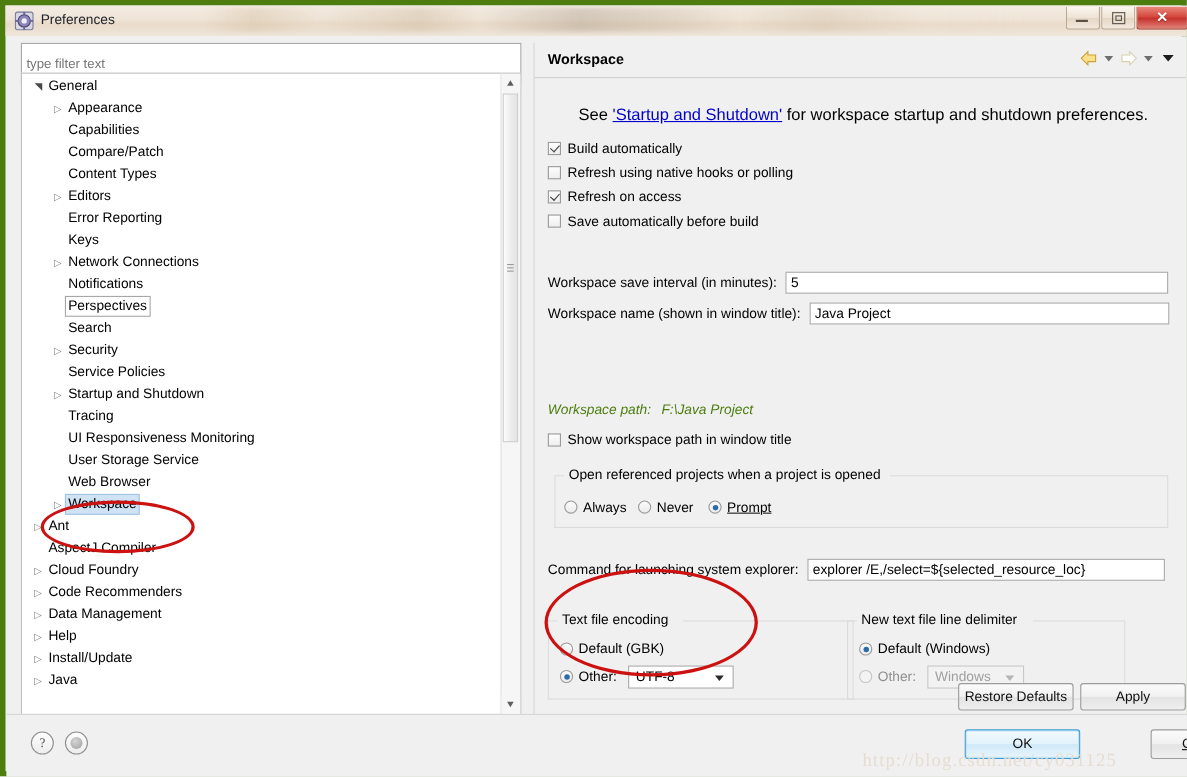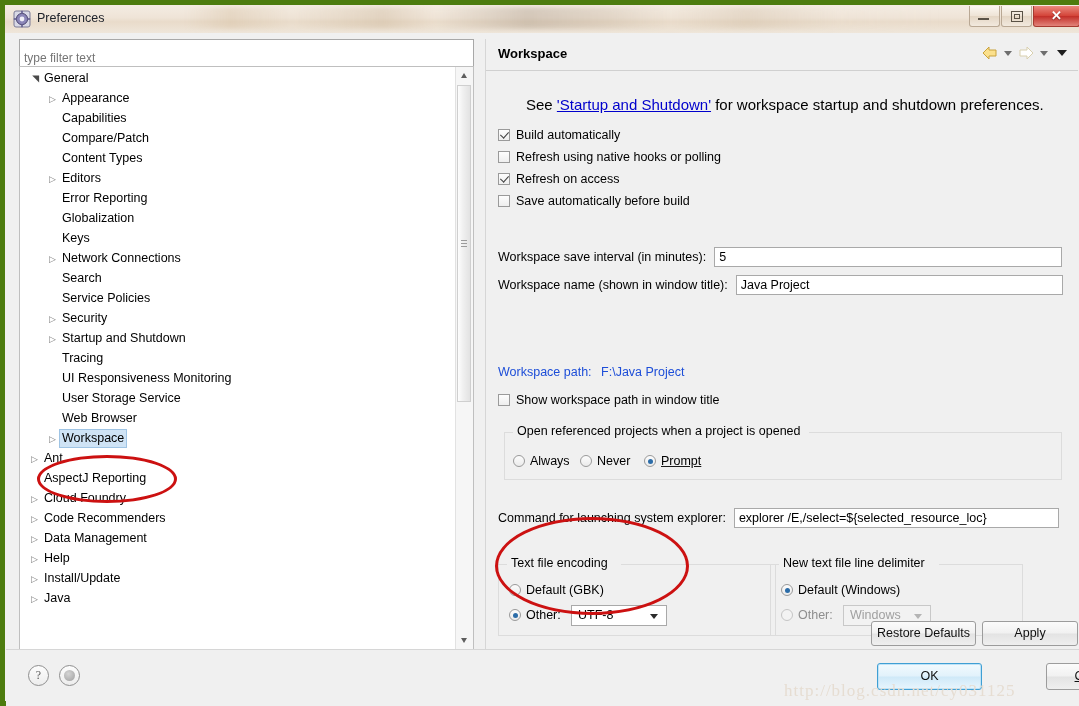--- a/index.html
+++ b/index.html
@@ -339,22 +339,23 @@
     height: 20px;
     font-family: "Liberation Sans", sans-serif;
     font-size: 12.5px;
     color: #000;
     padding: 0 4px;
     outline: none;
   }
   .static-text {
     position: absolute;
     font-size: 12.5px;
-    color: #1d4ed8;
+    color: #4d7c0f;
     white-space: nowrap;
+    font-style: italic;
   }
 
   
   .groupbox {
     position: absolute;
     box-sizing: border-box;
     border: 1px solid #dcdcdc;
     border-top: none;
   }
   .groupbox .gb-top-left,
@@ -529,34 +530,35 @@
 
       <div class="tree-panel">
         <div class="tree-list" id="tree-list">
             <div class="tree-row level1"><span class="arrow" style="transform: rotate(-90deg); color: rgb(74, 74, 74);">◢</span><span class="label">General</span></div>
             <div class="tree-row level2"><span class="arrow">▷</span><span class="label">Appearance</span></div>
             <div class="tree-row level2"><span class="arrow none">&nbsp;</span><span class="label">Capabilities</span></div>
             <div class="tree-row level2"><span class="arrow none">&nbsp;</span><span class="label">Compare/Patch</span></div>
             <div class="tree-row level2"><span class="arrow none">&nbsp;</span><span class="label">Content Types</span></div>
             <div class="tree-row level2"><span class="arrow">▷</span><span class="label">Editors</span></div>
             <div class="tree-row level2"><span class="arrow none">&nbsp;</span><span class="label">Error Reporting</span></div>
-            <div class="tree-row level2"><span class="arrow none">&nbsp;</span><span class="label">Globalization</span></div>
             <div class="tree-row level2"><span class="arrow none">&nbsp;</span><span class="label">Keys</span></div>
             <div class="tree-row level2"><span class="arrow">▷</span><span class="label">Network Connections</span></div>
+            <div class="tree-row level2"><span class="arrow none">&nbsp;</span><span class="label">Notifications</span></div>
+            <div class="tree-row level2 focusbox"><span class="arrow none">&nbsp;</span><span class="label">Perspectives</span></div>
             <div class="tree-row level2"><span class="arrow none">&nbsp;</span><span class="label">Search</span></div>
+            <div class="tree-row level2"><span class="arrow">▷</span><span class="label">Security</span></div>
             <div class="tree-row level2"><span class="arrow none">&nbsp;</span><span class="label">Service Policies</span></div>
-            <div class="tree-row level2"><span class="arrow">▷</span><span class="label">Security</span></div>
             <div class="tree-row level2"><span class="arrow">▷</span><span class="label">Startup and Shutdown</span></div>
             <div class="tree-row level2"><span class="arrow none">&nbsp;</span><span class="label">Tracing</span></div>
             <div class="tree-row level2"><span class="arrow none">&nbsp;</span><span class="label">UI Responsiveness Monitoring</span></div>
             <div class="tree-row level2"><span class="arrow none">&nbsp;</span><span class="label">User Storage Service</span></div>
             <div class="tree-row level2"><span class="arrow none">&nbsp;</span><span class="label">Web Browser</span></div>
             <div class="tree-row level2 selected"><span class="arrow">▷</span><span class="label">Workspace</span></div>
             <div class="tree-row level1"><span class="arrow">▷</span><span class="label">Ant</span></div>
-            <div class="tree-row level1"><span class="arrow none">&nbsp;</span><span class="label">AspectJ Reporting</span></div>
+            <div class="tree-row level1"><span class="arrow none">&nbsp;</span><span class="label">AspectJ Compiler</span></div>
             <div class="tree-row level1"><span class="arrow">▷</span><span class="label">Cloud Foundry</span></div>
             <div class="tree-row level1"><span class="arrow">▷</span><span class="label">Code Recommenders</span></div>
             <div class="tree-row level1"><span class="arrow">▷</span><span class="label">Data Management</span></div>
             <div class="tree-row level1"><span class="arrow">▷</span><span class="label">Help</span></div>
             <div class="tree-row level1"><span class="arrow">▷</span><span class="label">Install/Update</span></div>
             <div class="tree-row level1"><span class="arrow">▷</span><span class="label">Java</span></div>
           </div>
 
         <div class="tree-scroll">
           <div class="sb-arrow up">

